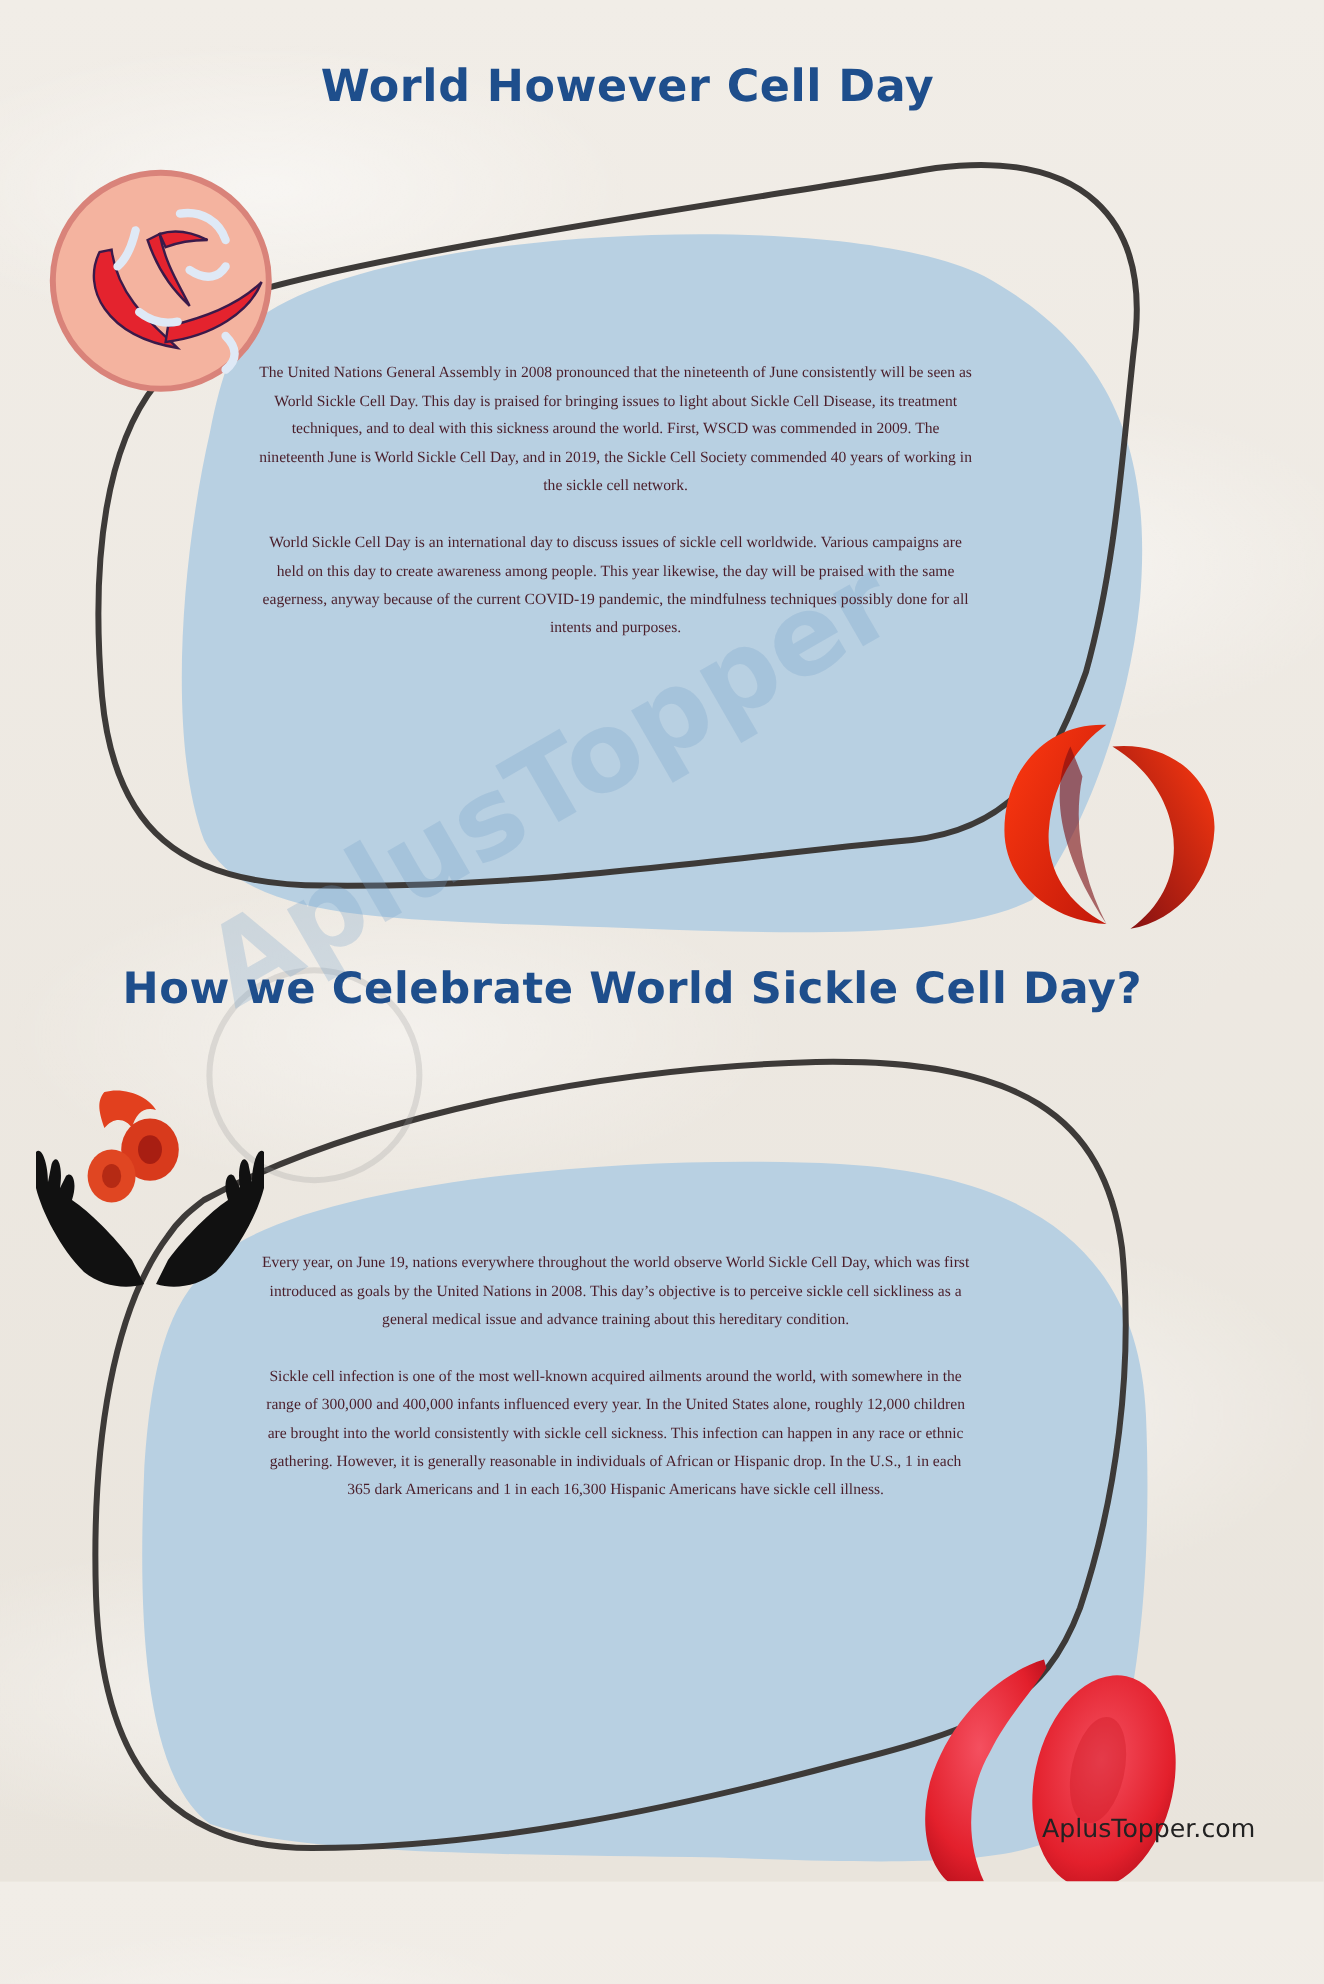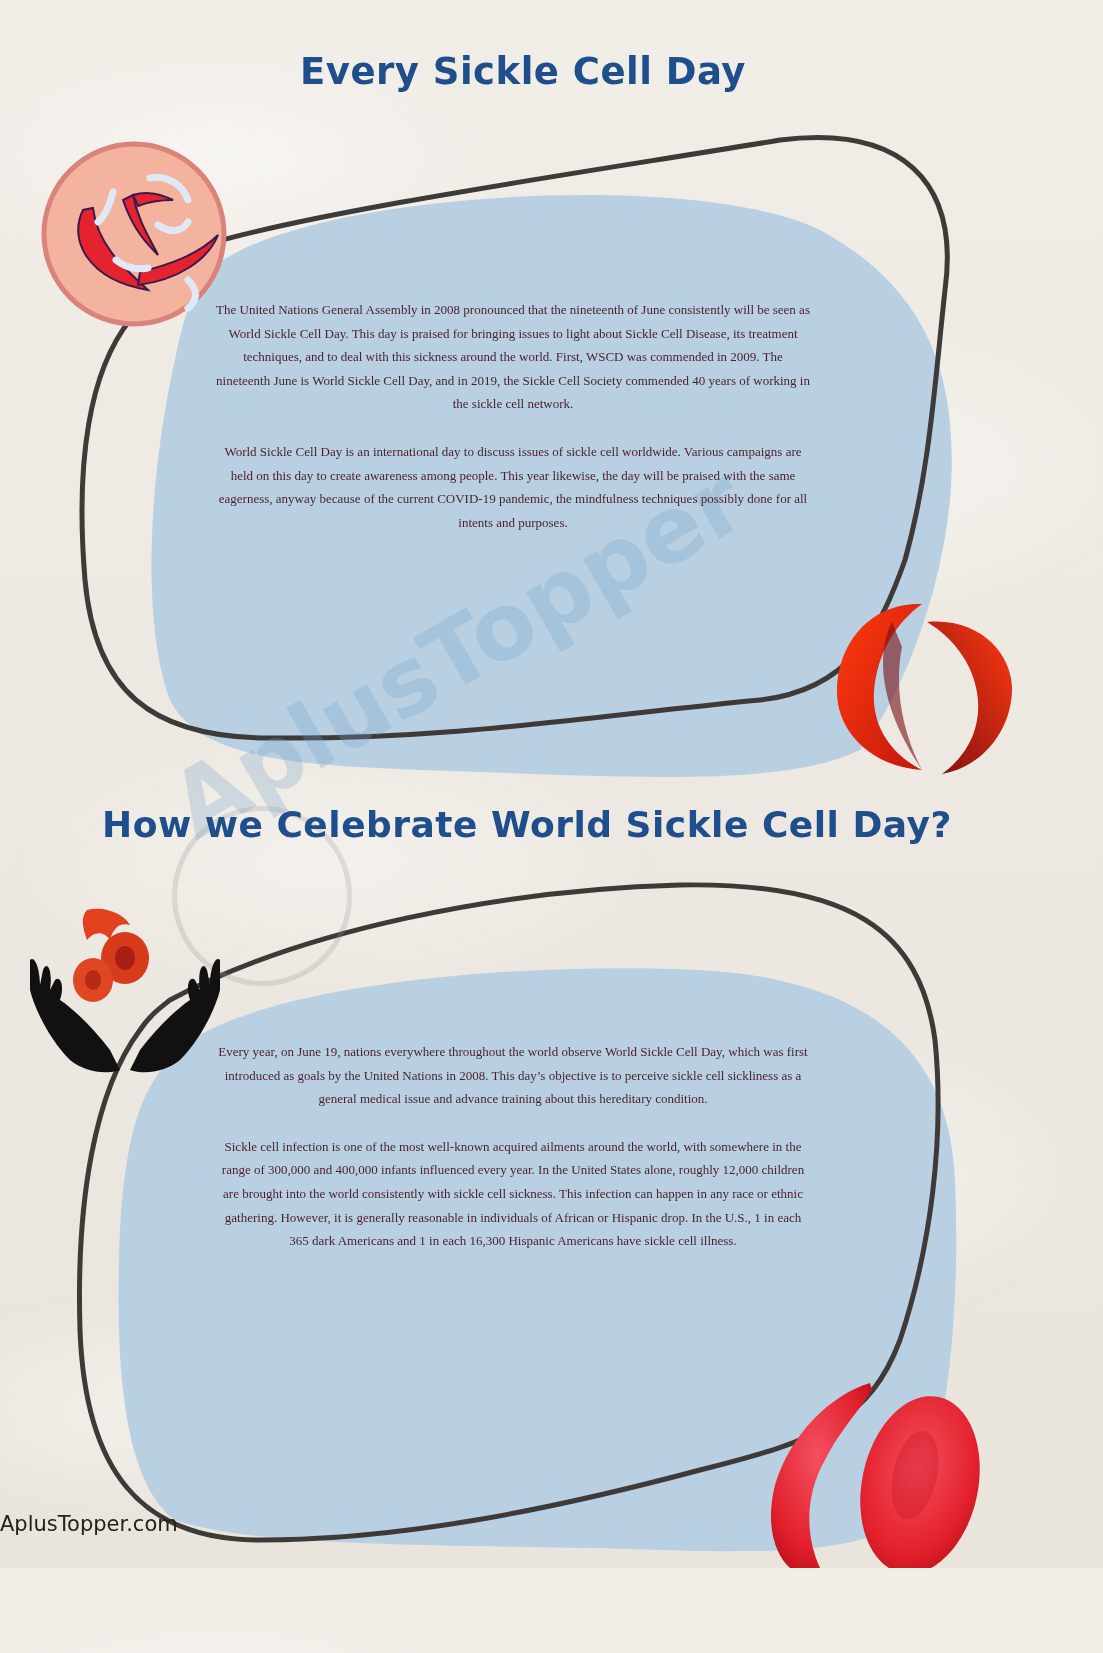--- a/index.html
+++ b/index.html
@@ -26,21 +26,21 @@
   .blob-svg { position:absolute; left:0; top:0; }
   .text-block {
     position:absolute; text-align:center; color:#4a1e2a;
     font-size:13px; line-height:23.6px;
     font-family:"Liberation Serif", serif;
   }
   .text-block p { margin:0 0 24px 0; }
   .tb1 { left:215px; top:298px; width:596px; }
   .tb2 { left:215px; top:1040px; width:596px;font-family:Liberation Serif, serif; }
   .footer {
-    position:absolute; top:1512px; left:0; width:1046px; text-align:left;
+    position:absolute; top:1512px; left:0; width:1046px; text-align:right;
     font-family:"DejaVu Sans", sans-serif; font-size:21px; color:#222;
   }
   .watermark {
     position:absolute; left:180px; top:760px; transform:rotate(-30deg);
     font-family:"DejaVu Sans", sans-serif; font-weight:bold; font-size:92px;
     color:rgba(120,160,200,0.28); white-space:nowrap; transform-origin:left center;
   }
   .wm-circle {
     position:absolute; left:172px; top:806px; width:170px; height:170px;
     border:5px solid rgba(150,150,150,0.25); border-radius:50%;
@@ -56,21 +56,21 @@
   <path d="M205 245 C 320 210, 600 170, 780 140 C 900 125, 960 180, 945 290 C 935 380, 930 470, 905 560 C 880 630, 850 690, 760 700 C 600 715, 450 740, 270 738 C 150 738, 95 690, 85 580 C 75 460, 90 370, 130 320 C 150 290, 175 260, 205 245 Z" fill="none" stroke="#3d3a38" stroke-width="5"></path>
 
   <path d="M170 1060 C 220 990, 500 960, 700 970 C 880 980, 950 1060, 955 1180 C 960 1300, 950 1420, 920 1500 C 880 1555, 800 1555, 600 1548 C 400 1545, 250 1545, 175 1520 C 120 1480, 115 1350, 120 1230 C 125 1140, 140 1090, 170 1060 Z" fill="#b8d0e2"></path>
 
   <path d="M170 1000 C 300 930, 500 890, 680 885 C 850 882, 920 930, 935 1040 C 945 1140, 930 1250, 900 1340 C 870 1420, 820 1440, 700 1470 C 550 1510, 400 1540, 260 1540 C 140 1540, 85 1470, 80 1330 C 76 1200, 95 1090, 140 1030 C 150 1015, 160 1008, 170 1000 Z" fill="none" stroke="#3d3a38" stroke-width="5"></path>
 </svg>
 
 <div class="wm-circle"></div>
 <div class="watermark">AplusTopper</div>
 
-<h1 class="heading h1" style="margin:0;">Every Sickle Cell Day</h1>
+<h1 class="heading h1" style="margin:0;">World However Cell Day</h1>
 
 <svg class="abs" style="left:38px;top:140px;" width="192" height="188" viewBox="0 0 192 188">
   <circle cx="96" cy="94" r="90" fill="#f4b39f" stroke="#d9837a" stroke-width="5"></circle>
   <path d="M45 70 C 30 100, 50 140, 110 150 C 95 135, 60 110, 55 68 Z" fill="#e4232e" stroke="#3a1a4a" stroke-width="2"></path>
   <path d="M100 145 C 140 140, 170 120, 180 95 C 160 115, 130 125, 102 132 Z" fill="#e4232e" stroke="#3a1a4a" stroke-width="2"></path>
   <path d="M85 60 C 95 90, 110 105, 120 115 C 110 95, 100 80, 95 55 Z" fill="#e4232e" stroke="#3a1a4a" stroke-width="2"></path>
   <path d="M95 55 C 110 50, 125 55, 135 60 C 120 60, 110 62, 100 66 Z" fill="#e4232e" stroke="#3a1a4a" stroke-width="2"></path>
   <path d="M112 38 C 130 35, 145 45, 150 60" stroke="#dfe9f6" stroke-width="7" fill="none" stroke-linecap="round"></path>
   <path d="M75 52 C 72 65, 68 75, 60 82" stroke="#dfe9f6" stroke-width="7" fill="none" stroke-linecap="round"></path>
   <path d="M120 85 C 135 95, 145 90, 150 82" stroke="#dfe9f6" stroke-width="7" fill="none" stroke-linecap="round"></path>

